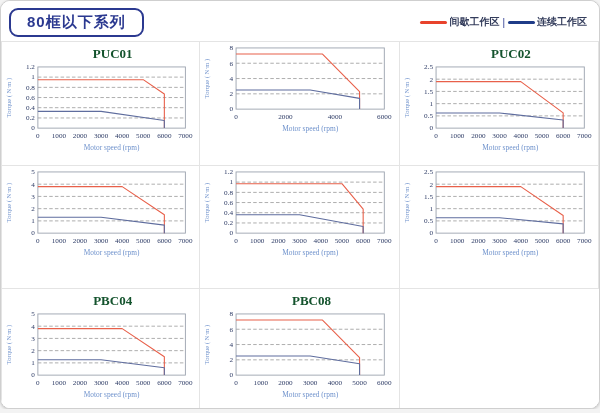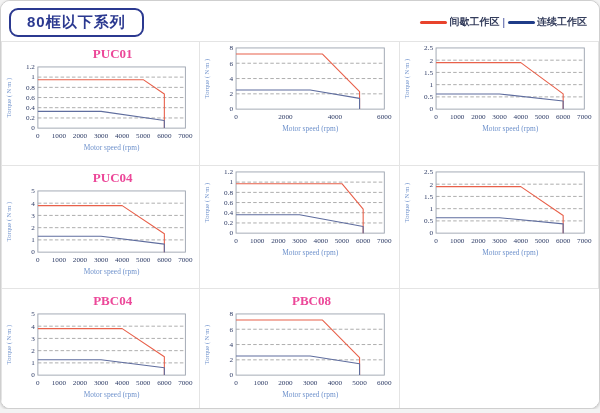--- a/index.html
+++ b/index.html
@@ -26,21 +26,21 @@
   }
   .cell{
     box-sizing:border-box;border-right:1px solid #e4e4e4;border-bottom:1px solid #e4e4e4;
     overflow:hidden;padding-top:2px;background:#fff;
   }
   .cell:nth-child(3n+1){border-left:1px solid #e4e4e4;}
   .cell.empty{border:none;}
   .chart-title{
     text-align:center;height:19px;line-height:19px;
     font-family:"Liberation Serif","DejaVu Serif",serif;
-    font-weight:bold;font-size:13px;color:#ec4899;margin-left:24px;
+    font-weight:bold;font-size:13px;color:#14532d;margin-left:24px;
   }
   .caret{display:inline-block;width:1.5px;height:12px;background:#1a1a1a;vertical-align:-2px;margin-right:1px;}
   svg{display:block;}
 </style>
 </head>
 <body>
 
 <div class="page">
   <div class="header">
     <div class="title-box">
@@ -100,20 +100,21 @@
           <text x="85.3" y="76" text-anchor="middle" font-size="7.2" fill="#2e3c66">2000</text>
           <text x="134.7" y="76" text-anchor="middle" font-size="7.2" fill="#2e3c66">4000</text>
           <text x="184.0" y="76" text-anchor="middle" font-size="7.2" fill="#2e3c66">6000</text>
           <polyline points="36.0,10.2 122.3,10.2 159.3,48.2 159.3,66.0" fill="none" stroke="#e8604a" stroke-width="1.1" stroke-linejoin="round"></polyline>
           <polyline points="36.0,46.6 110.0,46.6 159.3,55.1 159.3,66.0" fill="none" stroke="#5f6d9e" stroke-width="1.1" stroke-linejoin="round"></polyline>
           <text x="110" y="88" text-anchor="middle" font-size="7.4" fill="#6f92cc">Motor speed (rpm)</text>
           <text transform="translate(9,35) rotate(-90)" text-anchor="middle" font-size="6.6" fill="#6f92cc">Torque ( N·m )</text>
         </svg>
       </div>
       <div class="cell">
+        <div class="chart-title"><span>PUC02</span></div>
         <svg viewBox="0 0 198 101" preserveAspectRatio="none" style="width:100%;height:calc(100% - 21px);font-family:'Liberation Serif','DejaVu Serif',serif;">
           <line x1="36" y1="53.6" x2="184" y2="53.6" stroke="#8a8a8a" stroke-width="0.7" stroke-dasharray="3.5,2.2"></line>
           <line x1="36" y1="41.2" x2="184" y2="41.2" stroke="#8a8a8a" stroke-width="0.7" stroke-dasharray="3.5,2.2"></line>
           <line x1="36" y1="28.8" x2="184" y2="28.8" stroke="#8a8a8a" stroke-width="0.7" stroke-dasharray="3.5,2.2"></line>
           <line x1="36" y1="16.4" x2="184" y2="16.4" stroke="#8a8a8a" stroke-width="0.7" stroke-dasharray="3.5,2.2"></line>
           <rect x="36" y="4" width="148" height="62" fill="none" stroke="#9aa1ad" stroke-width="0.9"></rect>
           <text x="33" y="68.4" text-anchor="end" font-size="7.2" fill="#2e3c66">0</text>
           <text x="33" y="56.0" text-anchor="end" font-size="7.2" fill="#2e3c66">0.5</text>
           <text x="33" y="43.6" text-anchor="end" font-size="7.2" fill="#2e3c66">1</text>
           <text x="33" y="31.2" text-anchor="end" font-size="7.2" fill="#2e3c66">1.5</text>
@@ -127,21 +128,20 @@
           <text x="141.7" y="76" text-anchor="middle" font-size="7.2" fill="#2e3c66">5000</text>
           <text x="162.9" y="76" text-anchor="middle" font-size="7.2" fill="#2e3c66">6000</text>
           <text x="184.0" y="76" text-anchor="middle" font-size="7.2" fill="#2e3c66">7000</text>
           <polyline points="36.0,18.9 120.6,18.9 162.9,50.6 162.9,66.0" fill="none" stroke="#e8604a" stroke-width="1.1" stroke-linejoin="round"></polyline>
           <polyline points="36.0,50.6 99.4,50.6 162.9,57.8 162.9,66.0" fill="none" stroke="#5f6d9e" stroke-width="1.1" stroke-linejoin="round"></polyline>
           <text x="110" y="88" text-anchor="middle" font-size="7.4" fill="#6f92cc">Motor speed (rpm)</text>
           <text transform="translate(9,35) rotate(-90)" text-anchor="middle" font-size="6.6" fill="#6f92cc">Torque ( N·m )</text>
         </svg>
       </div>
       <div class="cell">
-        <div class="chart-title"><span>PUC04</span></div>
         <svg viewBox="0 0 198 101" preserveAspectRatio="none" style="width:100%;height:calc(100% - 21px);font-family:'Liberation Serif','DejaVu Serif',serif;">
           <line x1="36" y1="53.6" x2="184" y2="53.6" stroke="#8a8a8a" stroke-width="0.7" stroke-dasharray="3.5,2.2"></line>
           <line x1="36" y1="41.2" x2="184" y2="41.2" stroke="#8a8a8a" stroke-width="0.7" stroke-dasharray="3.5,2.2"></line>
           <line x1="36" y1="28.8" x2="184" y2="28.8" stroke="#8a8a8a" stroke-width="0.7" stroke-dasharray="3.5,2.2"></line>
           <line x1="36" y1="16.4" x2="184" y2="16.4" stroke="#8a8a8a" stroke-width="0.7" stroke-dasharray="3.5,2.2"></line>
           <rect x="36" y="4" width="148" height="62" fill="none" stroke="#9aa1ad" stroke-width="0.9"></rect>
           <text x="33" y="68.4" text-anchor="end" font-size="7.2" fill="#2e3c66">0</text>
           <text x="33" y="56.0" text-anchor="end" font-size="7.2" fill="#2e3c66">1</text>
           <text x="33" y="43.6" text-anchor="end" font-size="7.2" fill="#2e3c66">2</text>
           <text x="33" y="31.2" text-anchor="end" font-size="7.2" fill="#2e3c66">3</text>

